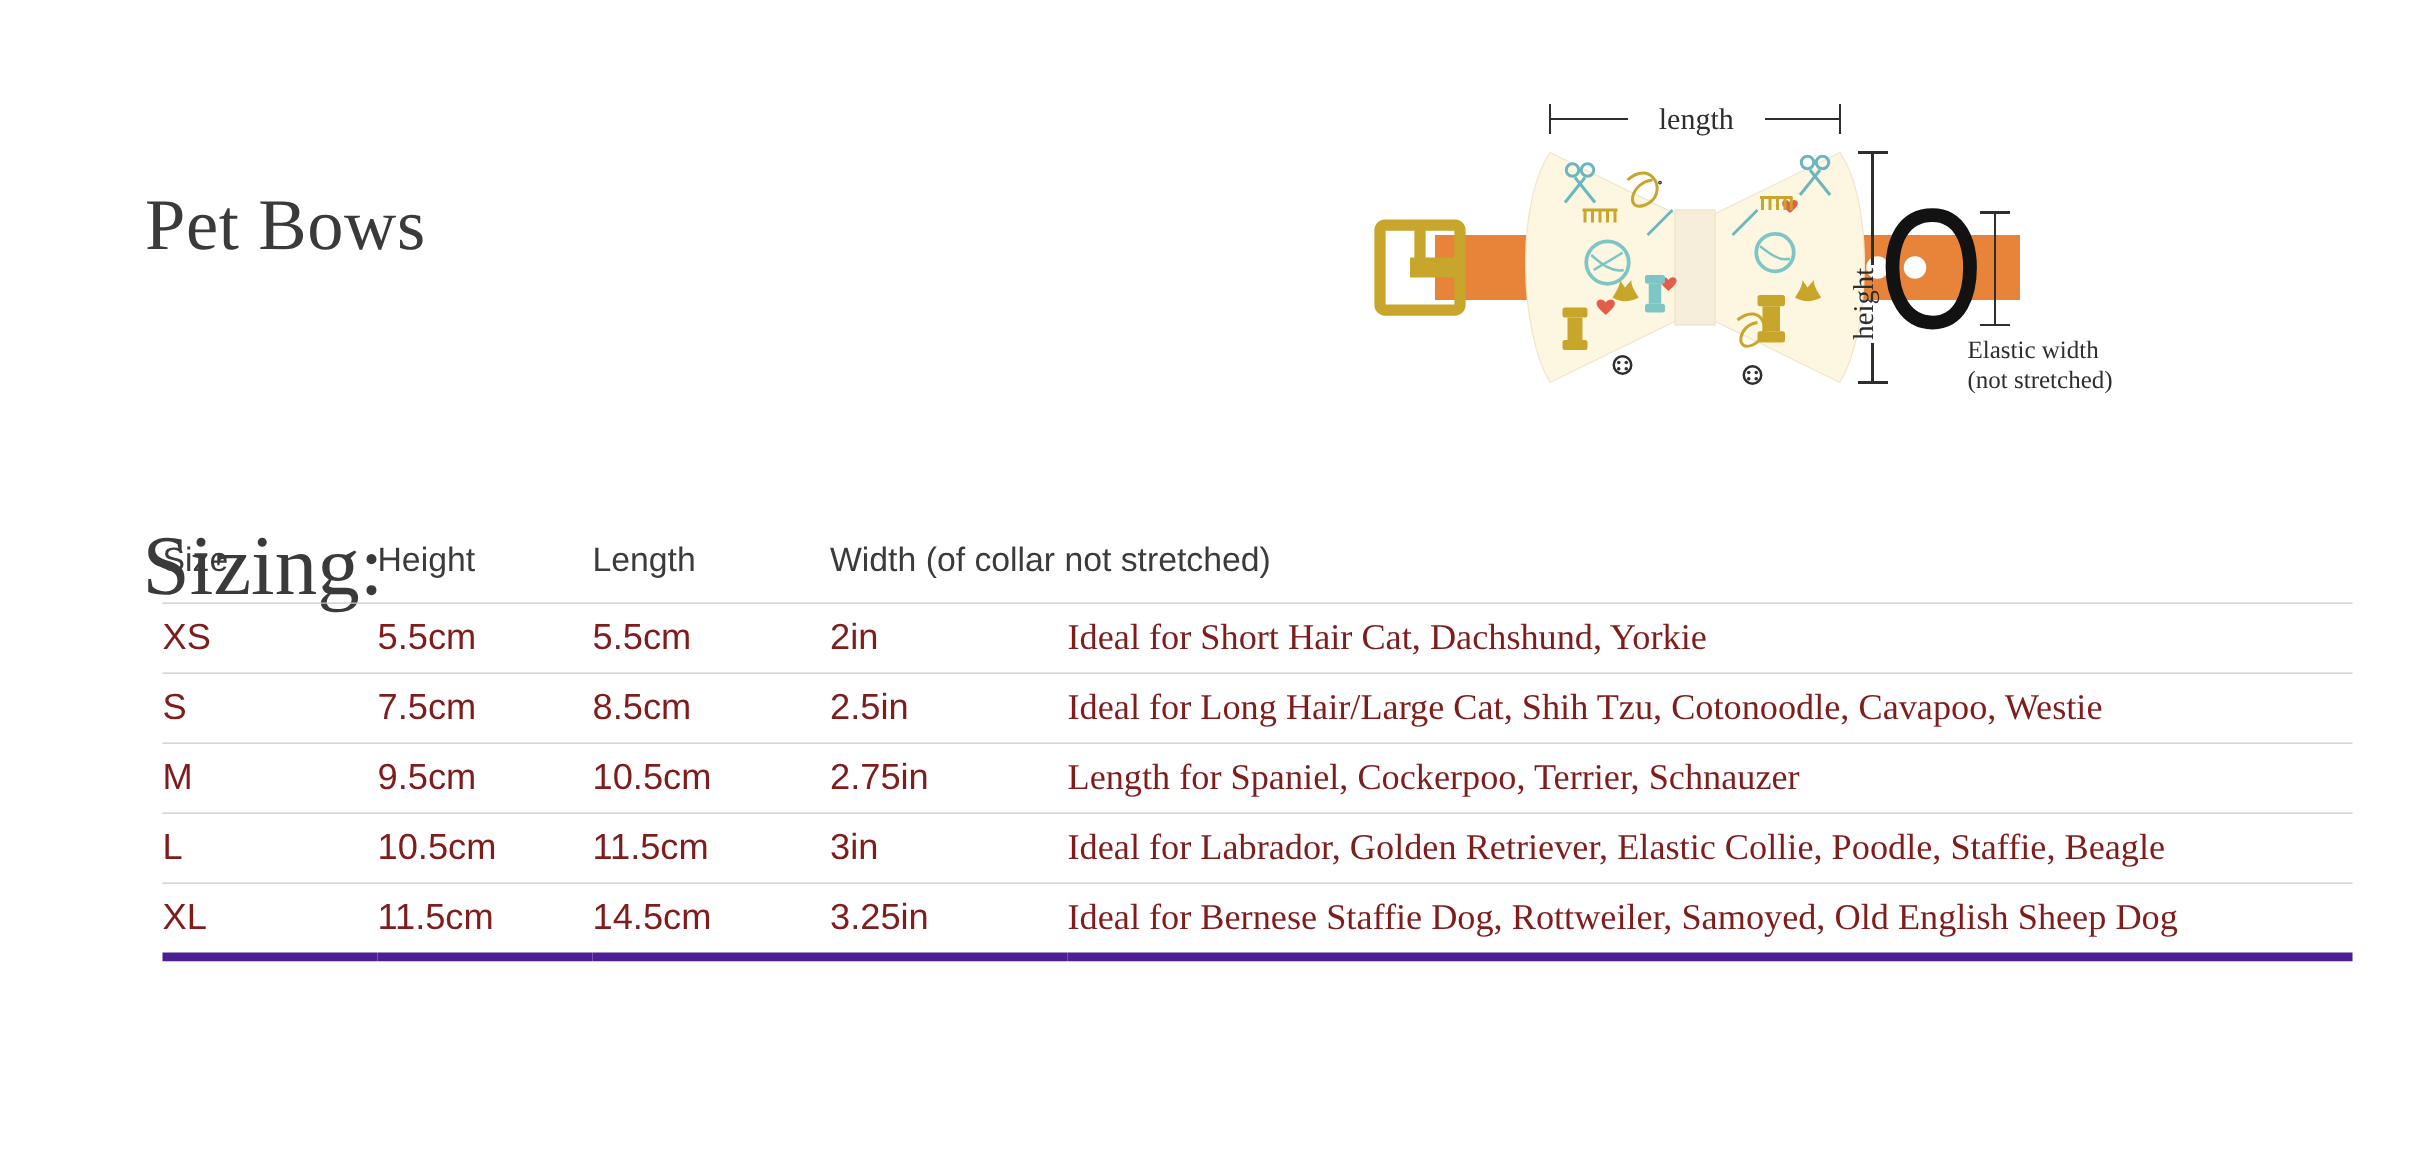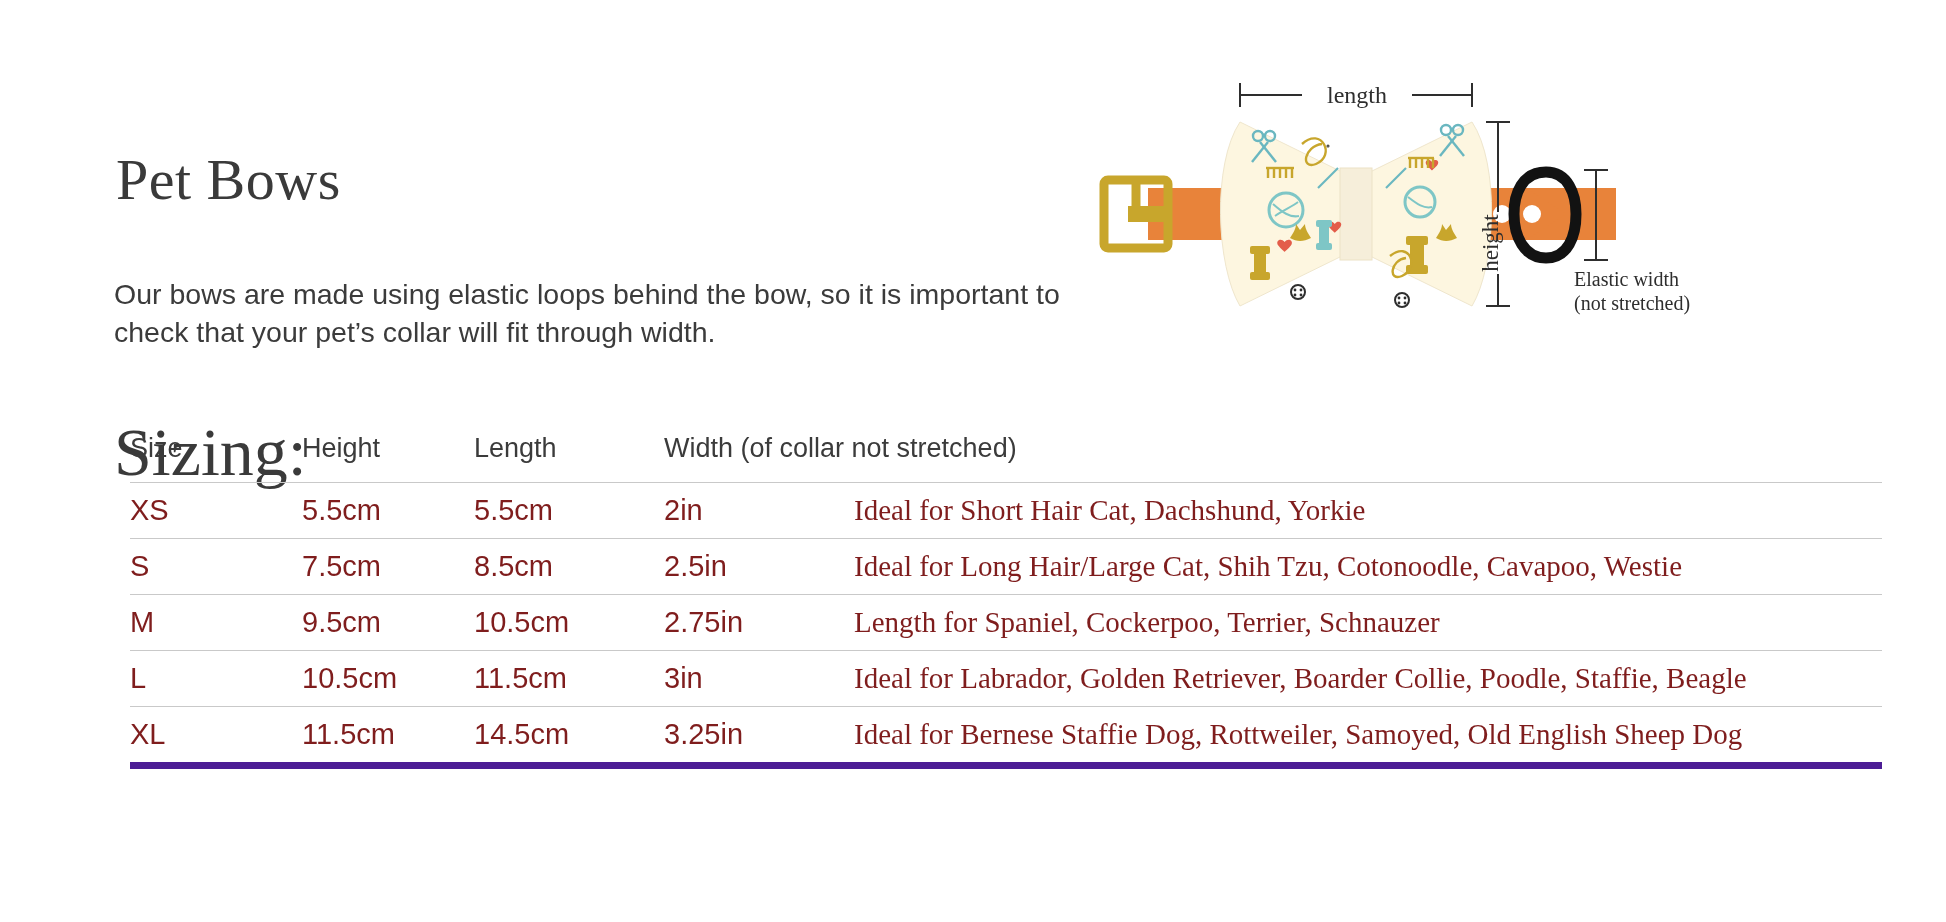--- a/index.html
+++ b/index.html
@@ -103,21 +103,20 @@
     fill: #2e2e2e;
   }
 </style>
 </head>
 <body>
 
 <div class="page">
 
   <h1 class="title">Pet Bows</h1>
 
-  <p class="intro">Our bows are made using elastic loops behind the bow, so it is important to check that your pet’s collar will fit through width.</p>
 
   <h2 class="sizing-heading">Sizing:</h2>
 
   <div class="diagram">
     <svg width="836" height="330" viewBox="0 0 836 330" xmlns="http://www.w3.org/2000/svg">
 
       <g stroke="#2e2e2e" stroke-width="1.6">
         <line x1="-50" y1="40" x2="-50" y2="40"></line>
       </g>
       <g stroke="#2e2e2e" stroke-width="1.6" fill="none">
@@ -538,21 +537,21 @@
         <td>9.5cm</td>
         <td>10.5cm</td>
         <td>2.75in</td>
         <td class="ideal">Length for Spaniel, Cockerpoo, Terrier, Schnauzer</td>
       </tr>
       <tr>
         <td>L</td>
         <td>10.5cm</td>
         <td>11.5cm</td>
         <td>3in</td>
-        <td class="ideal">Ideal for Labrador, Golden Retriever, Boarder Collie, Poodle, Staffie, Beagle</td>
+        <td class="ideal">Ideal for Labrador, Golden Retriever, Elastic Collie, Poodle, Staffie, Beagle</td>
       </tr>
       <tr>
         <td>XL</td>
         <td>11.5cm</td>
         <td>14.5cm</td>
         <td>3.25in</td>
         <td class="ideal">Ideal for Bernese Staffie Dog, Rottweiler, Samoyed, Old English Sheep Dog</td>
       </tr>
     </tbody>
   </table>

